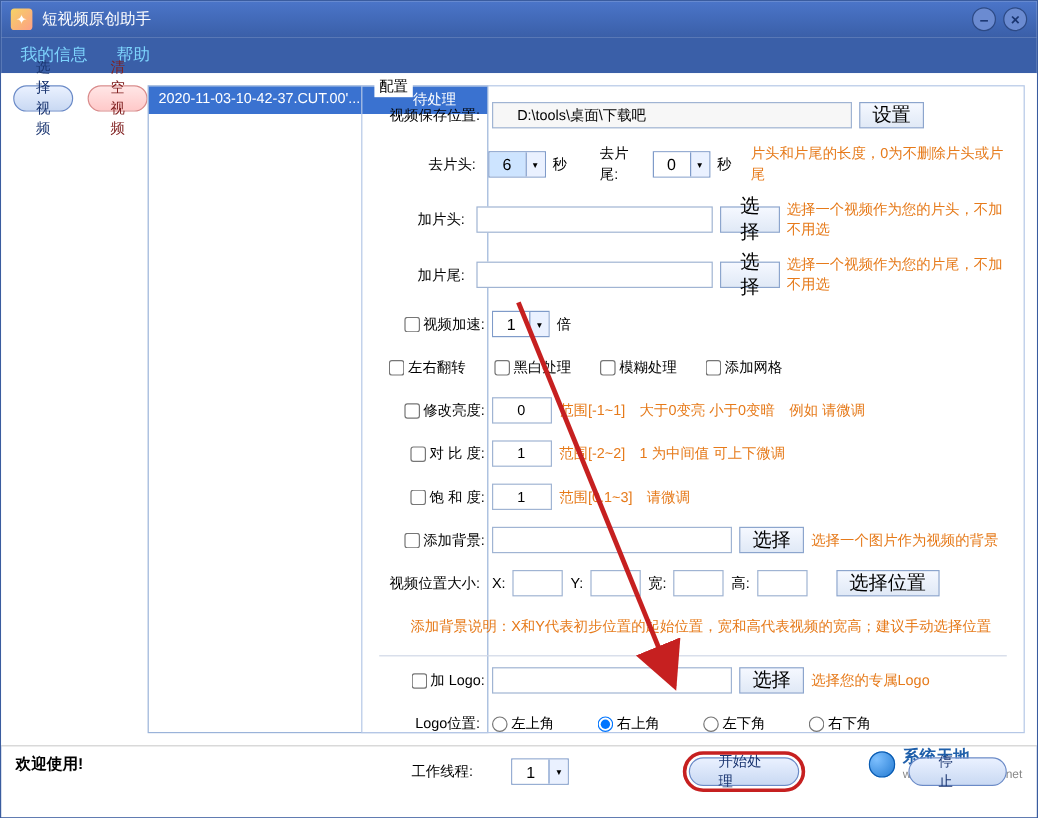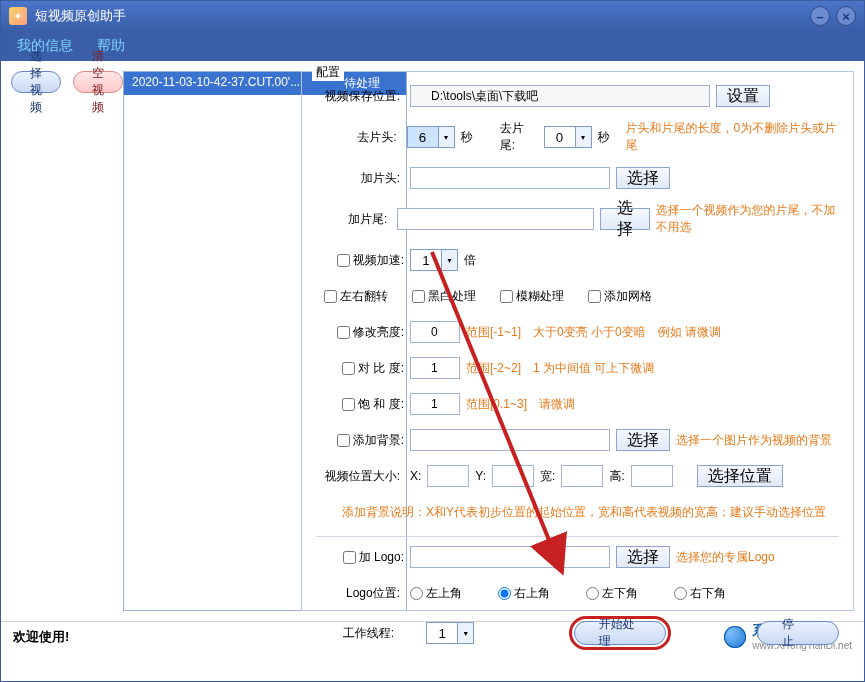--- a/index.html
+++ b/index.html
@@ -123,20 +123,21 @@
           <div class="arrow">▾</div>
         </div>
         <span>秒</span>
         <span class="hint" style="margin-left:10px;">片头和片尾的长度，0为不删除片头或片尾</span>
       </div>
 
       <div class="form-row">
         <div class="lbl">加片头:</div>
         <input class="txt med" value="" style="">
         <button class="btn">选择</button>
+        <span class="hint">选择一个视频作为您的片头，不加不用选</span>
       </div>
 
       <div class="form-row">
         <div class="lbl">加片尾:</div>
         <input class="txt med" value="" style="">
         <button class="btn">选择</button>
         <span class="hint">选择一个视频作为您的片尾，不加不用选</span>
       </div>
 
       <div class="form-row">

